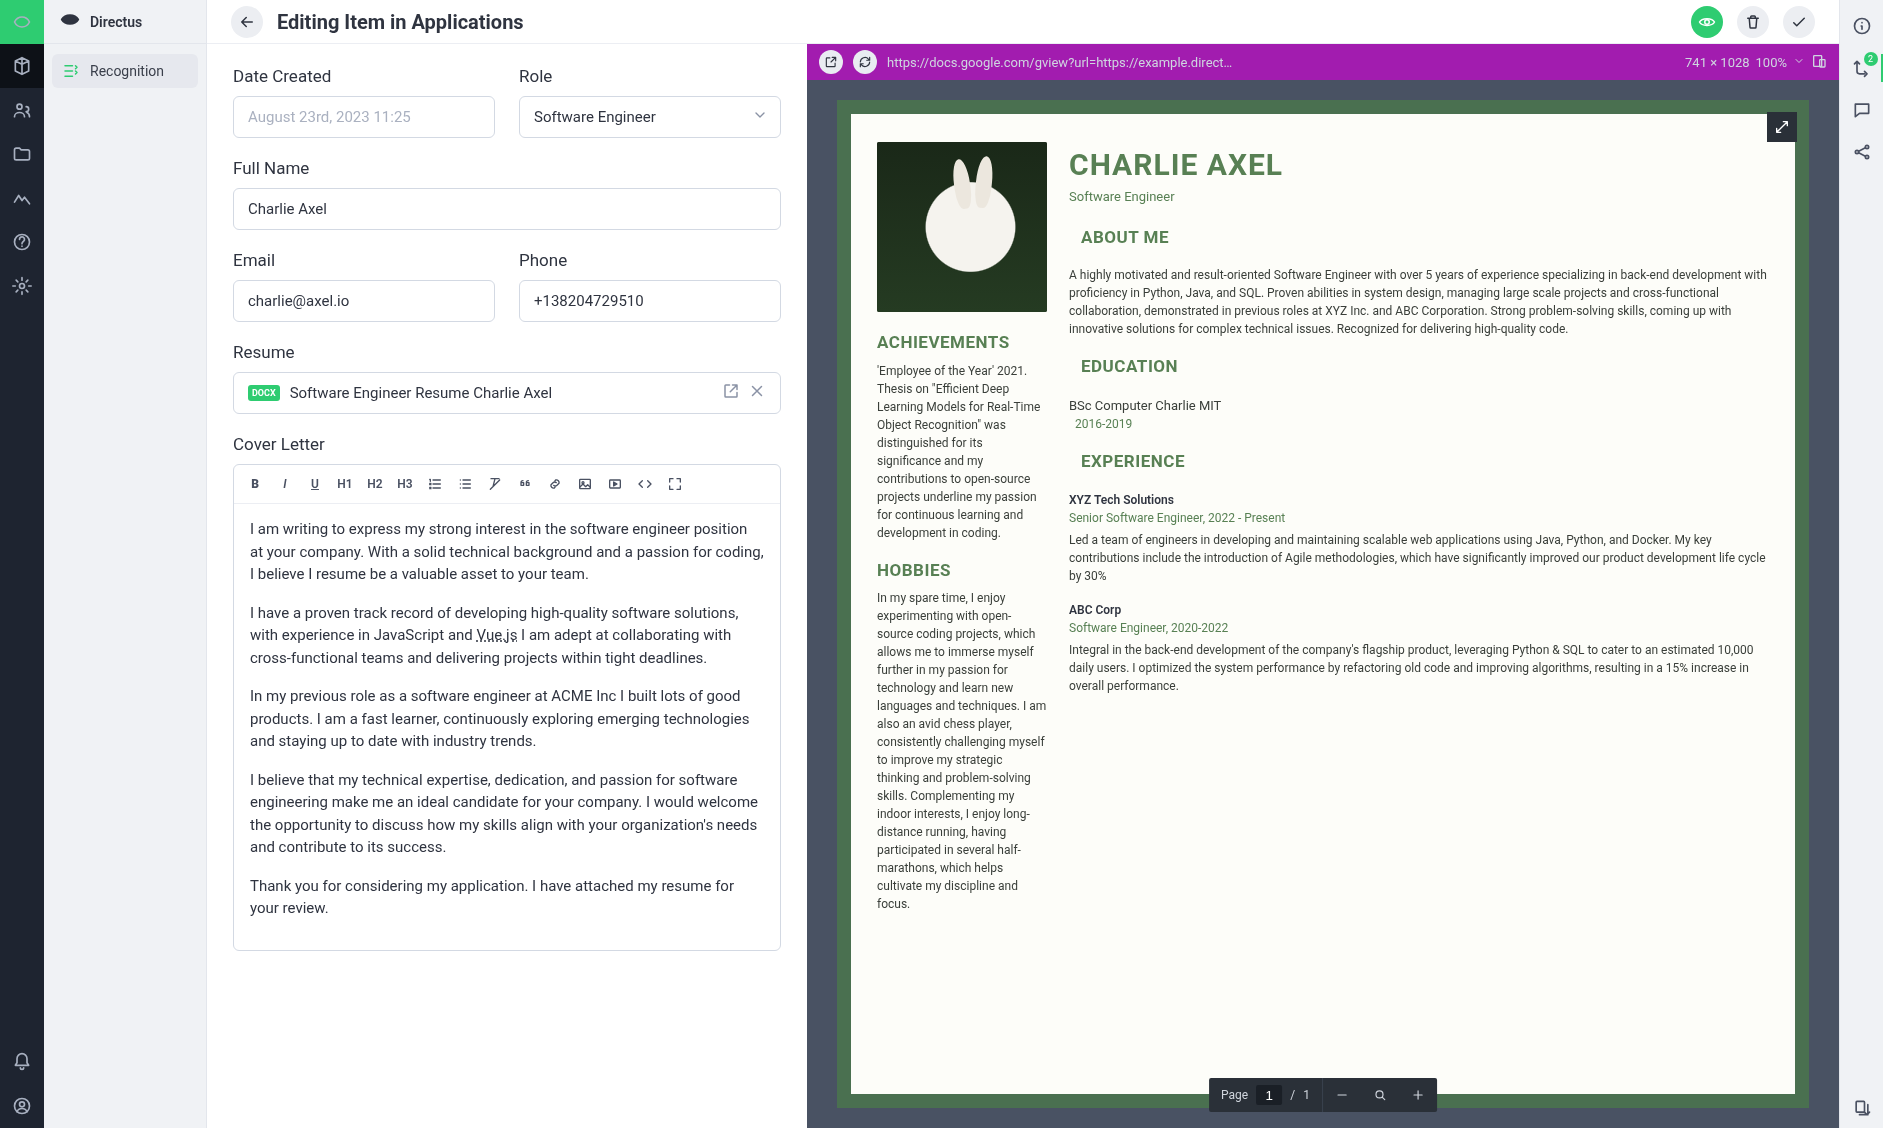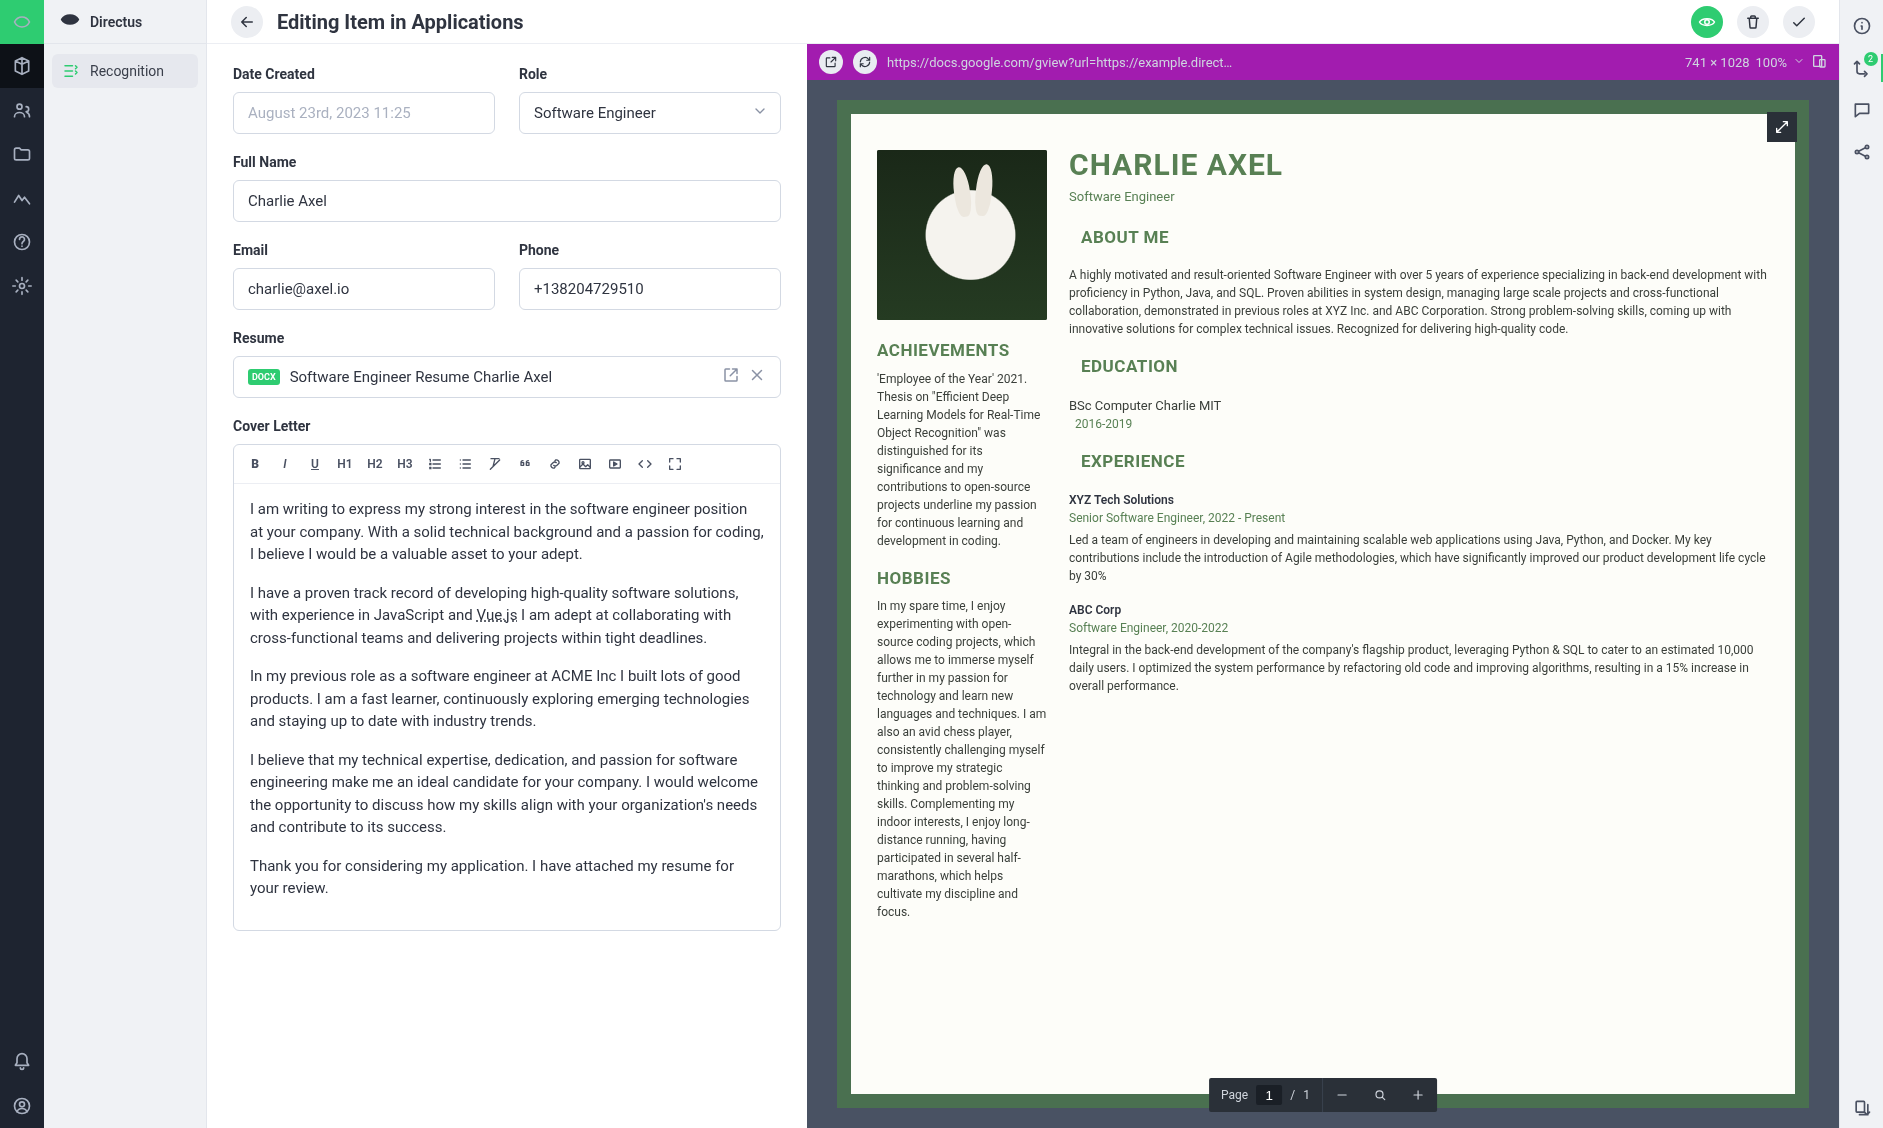--- a/index.html
+++ b/index.html
@@ -34,21 +34,21 @@
 .titlebar-spacer { flex: 1; }
 
 .content { flex: 1; display: flex; min-height: 0; }
 
 
 .form { width: 600px; padding: 22px 26px; overflow-y: auto; }
 .row { display: flex; gap: 24px; margin-bottom: 20px; }
 .field { display: flex; flex-direction: column; }
 .field.half { flex: 1; }
 .field.full { width: 100%; }
-.label { font-size: 14px; font-weight: 700; margin-bottom: 10px; color: #2f3440; }
+.label { font-size: 17px; font-weight: 400; margin-bottom: 10px; color: #2f3440; }
 .input { height: 42px; border: 1px solid #d3d9e3; border-radius: 6px; padding: 0 14px; font-size: 15px; color: #2f3440; background: #fff; display: flex; align-items: center; }
 .input.readonly { color: #aab1c0; }
 .select { position: relative; }
 .select .chev { position: absolute; right: 12px; top: 50%; transform: translateY(-50%); color: #8a92a5; }
 .file-chip { display: flex; align-items: center; gap: 10px; }
 .docx-badge { background: #2ecc71; color: #fff; font-size: 9px; font-weight: 700; padding: 3px 4px; border-radius: 3px; }
 .file-actions { margin-left: auto; display: flex; gap: 8px; color: #8a92a5; }
 
 .rte { border: 1px solid #d3d9e3; border-radius: 6px; }
 .rte-toolbar { display: flex; align-items: center; gap: 4px; padding: 6px 8px; border-bottom: 1px solid #eceef3; }
@@ -58,21 +58,21 @@
 
 
 .preview { flex: 1; background: #404854; display: flex; flex-direction: column; min-width: 0; position: relative; }
 .pv-bar { height: 36px; background: #a21caf; display: flex; align-items: center; padding: 0 12px; gap: 10px; color: #cfd5e0; font-size: 13px; }
 .pv-circ { width: 24px; height: 24px; border-radius: 50%; background: #e9ecf2; color: #2f3440; display: flex; align-items: center; justify-content: center; }
 .pv-url { flex: 1; white-space: nowrap; overflow: hidden; text-overflow: ellipsis; }
 .pv-zoom { display: flex; align-items: center; gap: 6px; }
 .pv-body { flex: 1; background: #495263; padding: 20px 30px; overflow: hidden; position: relative; }
 .doc-wrap { background: #4a7050; padding: 14px; height: 100%; position: relative; }
 .doc { background: #fdfdf9; height: 100%; padding: 28px 26px; display: flex; gap: 22px; overflow: hidden; font-size: 12px; line-height: 1.5; color: #3a3f3a; }
-.doc-left { width: 170px; margin-top: 8px; }
+.doc-left { width: 170px; }
 .doc-photo { width: 170px; height: 170px; background: #2a3a2a; border-radius: 2px; margin-bottom: 18px; position: relative; overflow: hidden; }
 .rabbit { position: absolute; inset: 0; background: radial-gradient(circle at 55% 50%, #f5f3ee 0%, #f5f3ee 35%, transparent 36%), linear-gradient(#1a2818, #253b22); }
 .rabbit::before { content: ''; position: absolute; left: 45%; top: 10%; width: 16px; height: 50px; background: #ece7de; border-radius: 50% 50% 40% 40%; transform: rotate(-8deg); }
 .rabbit::after { content: ''; position: absolute; left: 58%; top: 8%; width: 16px; height: 52px; background: #ece7de; border-radius: 50% 50% 40% 40%; transform: rotate(6deg); }
 .doc h2 { color: #588054; font-size: 17px; font-weight: 700; letter-spacing: 0.5px; margin-bottom: 6px; }
 .doc h1 { color: #588054; font-size: 30px; font-weight: 700; letter-spacing: 1px; }
 .doc-sub { color: #588054; font-size: 13px; margin-bottom: 18px; }
 .doc-right { flex: 1; }
 .sect { margin-bottom: 16px; }
 .sect.indent { padding-left: 12px; }
@@ -318,21 +318,21 @@
                       <path d="M8 7l-5 5 5 5 M16 7l5 5-5 5"></path>
                     </svg>
                   </div>
                 <div class="rte-btn">
                     <svg viewBox="0 0 24 24" width="16" height="16">
                       <path d="M4 9V4h5 M20 9V4h-5 M4 15v5h5 M20 15v5h-5"></path>
                     </svg>
                   </div>
               </div>
               <div class="rte-body">
-                <p>I am writing to express my strong interest in the software engineer position at your company. With a solid technical background and a passion for coding, I believe I would be a valuable asset to your adept.</p>
+                <p>I am writing to express my strong interest in the software engineer position at your company. With a solid technical background and a passion for coding, I believe I resume be a valuable asset to your team.</p>
                 <p><span>I have a proven track record of developing high-quality software solutions, with experience in JavaScript and </span><span style="text-decoration: underline dotted;">Vue.js</span><span> I am adept at collaborating with cross-functional teams and delivering projects within tight deadlines.</span></p>
                 <p>In my previous role as a software engineer at ACME Inc I built lots of good products. I am a fast learner, continuously exploring emerging technologies and staying up to date with industry trends.</p>
                 <p>I believe that my technical expertise, dedication, and passion for software engineering make me an ideal candidate for your company. I would welcome the opportunity to discuss how my skills align with your organization's needs and contribute to its success.</p>
                 <p>Thank you for considering my application. I have attached my resume for your review.</p>
               </div>
             </div>
           </div>
         </div>
       </div>
 

